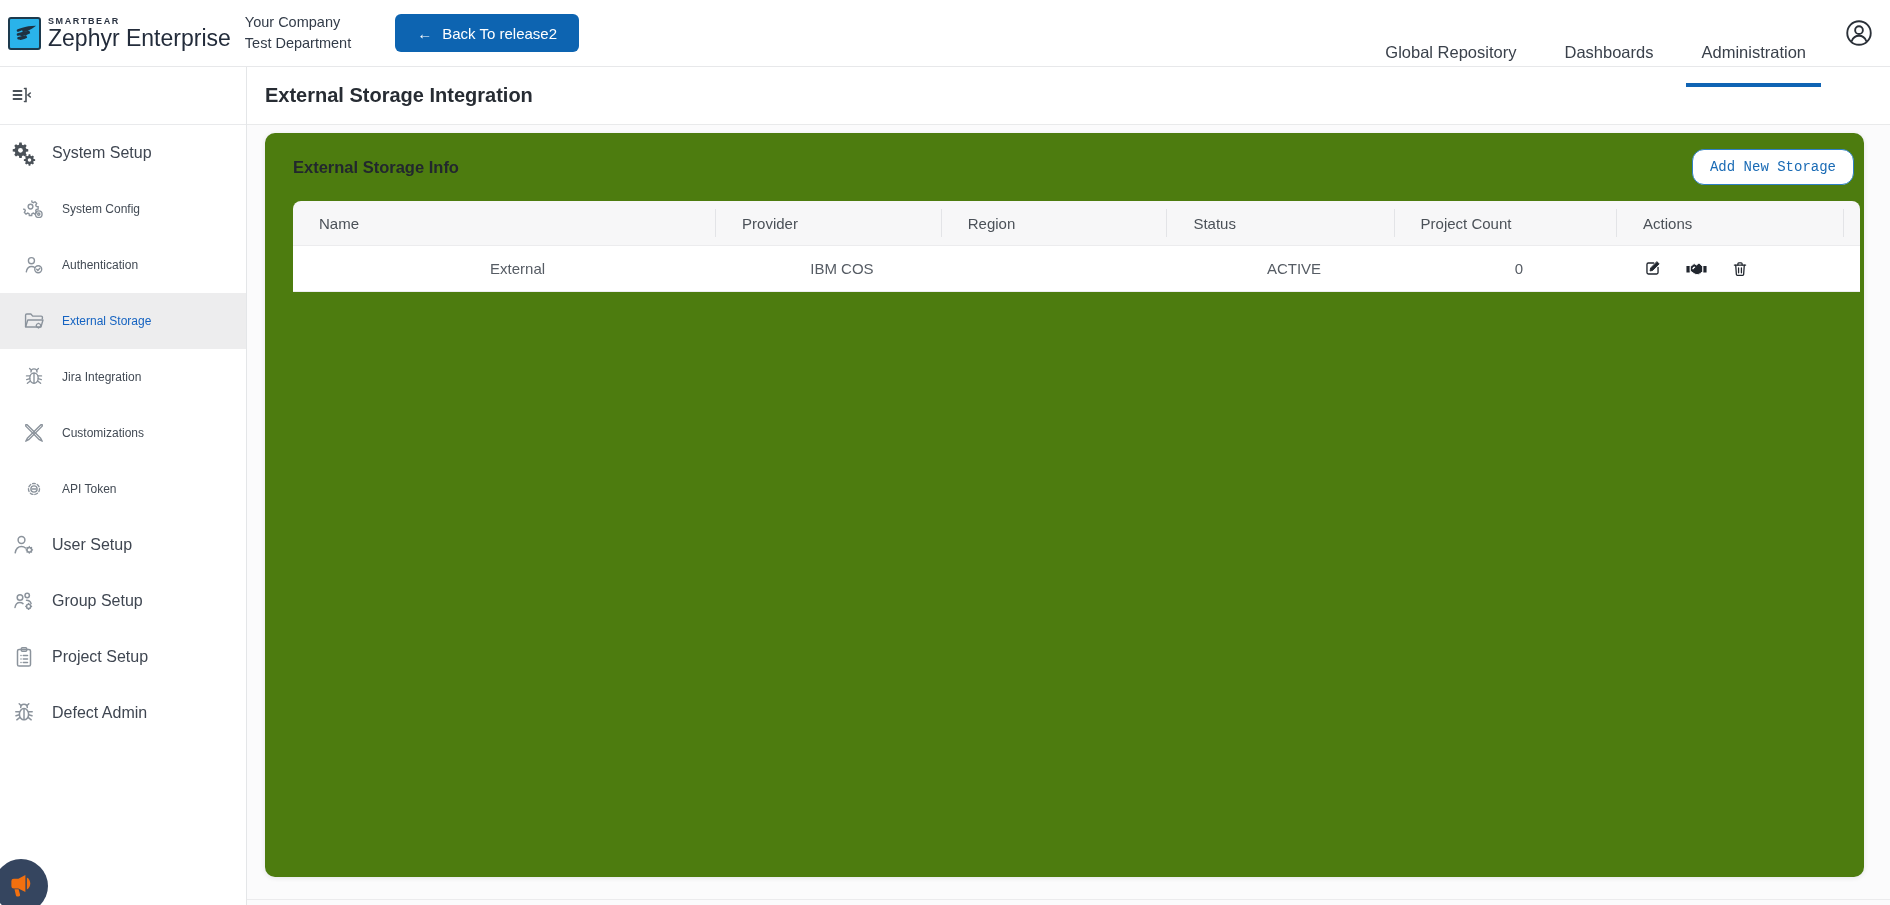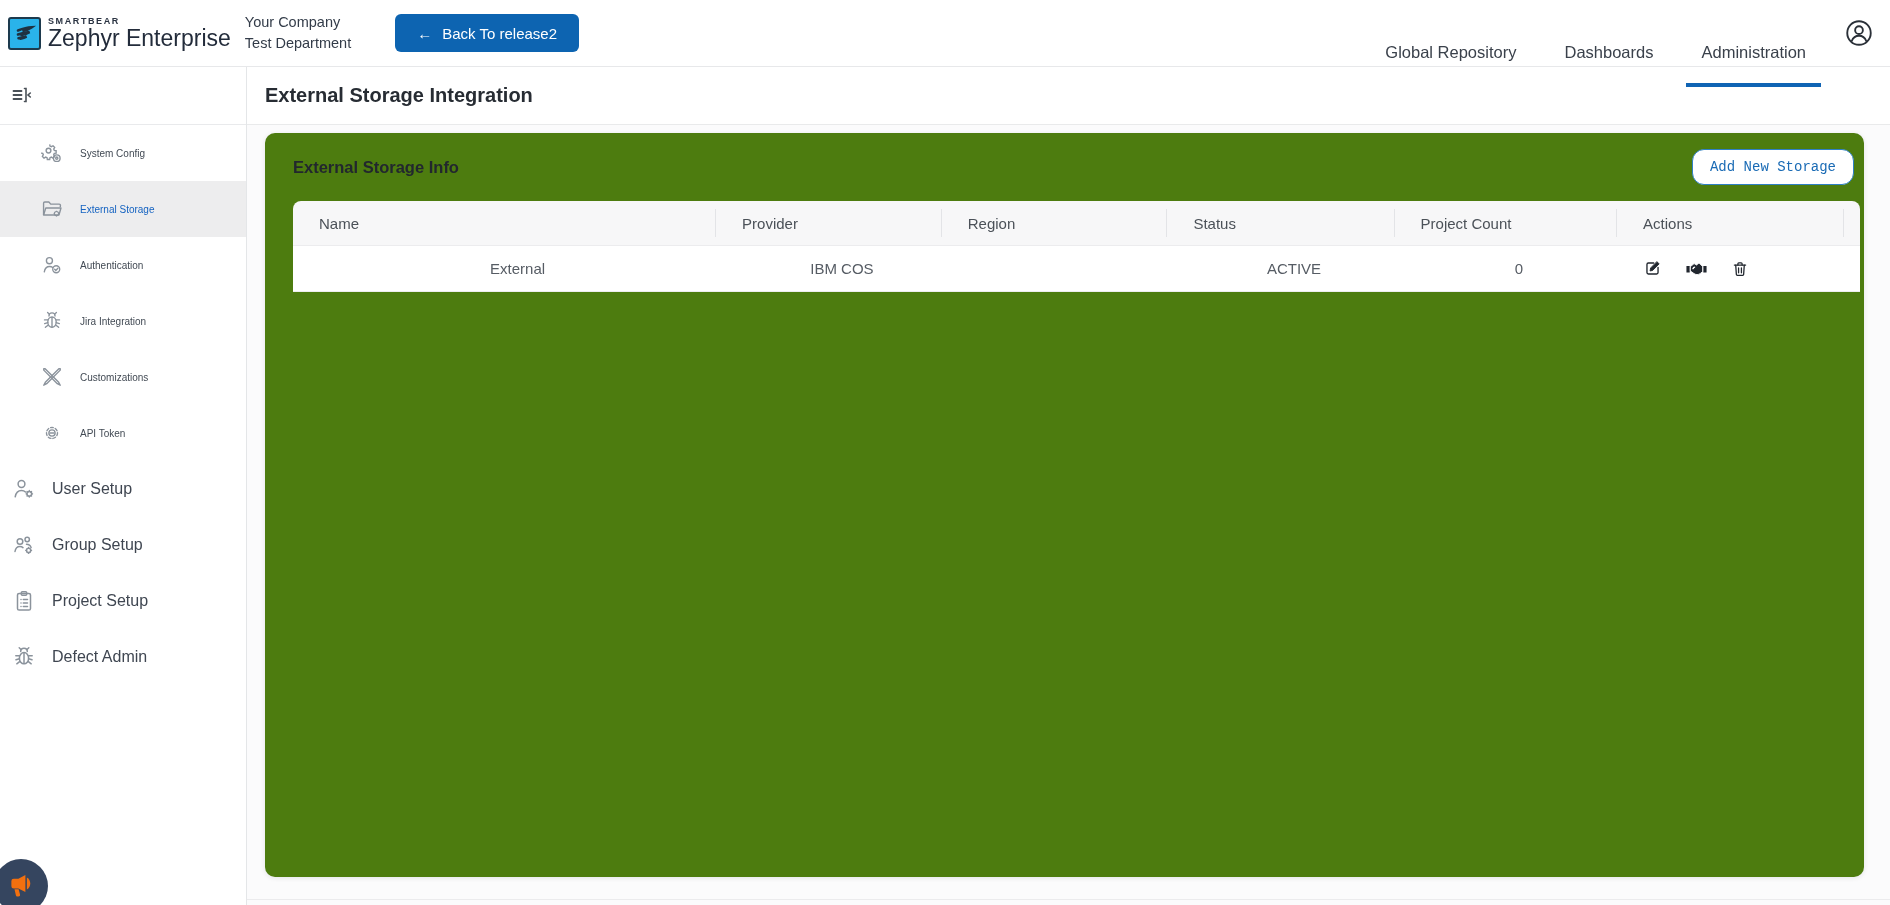--- a/index.html
+++ b/index.html
@@ -29,21 +29,21 @@
   .profile { margin:0 16px 0 14px; cursor:pointer; display:flex; align-items:center; }
 
   
   .sidebar { position:absolute; left:0; top:67px; width:247px; height:838px; background:#fff;
              border-right:1px solid #e4e6e8; }
   .collapse-row { height:58px; display:flex; align-items:center; padding-left:10px;
                   border-bottom:1px solid #e9eaec; cursor:pointer; }
   .nav-list { list-style:none; }
   .side-item { height:56px; display:flex; align-items:center; gap:15px; padding-left:11px;
                font-size:16px; color:#3f4651; cursor:pointer; }
-  .side-item.lvl1 { padding-left:39px; font-size:10px; color:#424a54;text-align:center; }
+  .side-item.lvl1 { padding-left:21px; font-size:12px; color:#424a54;text-align:center; }
   .side-item.active { background:#ededee; color:#1563c1; }
   .side-item .ic { display:flex; align-items:center; justify-content:center; width:26px; flex:none; }
   .fab { position:absolute; left:-6px; top:859px; width:54px; height:54px; border-radius:50%;
          background:#35455f; display:flex; align-items:center; justify-content:center;
          cursor:pointer; z-index:6; }
 
   
   .main { position:absolute; left:247px; top:67px; width:1643px; height:838px; background:#fbfbfc; }
   .page-head { height:58px; background:#fff; border-bottom:1px solid #e9eaeb;
                display:flex; align-items:center; padding-left:18px; }
@@ -129,55 +129,66 @@
         <svg width="24" height="24" viewBox="0 0 24 24" fill="none" stroke="#4a5158" stroke-width="1.8" stroke-linecap="round">
           <path d="M3.5 7h8M3.5 11h8M3.5 15h8"></path>
           <path d="M14.5 4.5h1.5v13h-1.5" stroke-width="1.6"></path>
           <path d="M20.3 9l-2.3 2 2.3 2" stroke-width="1.6"></path>
         </svg>
       </span>
     </div>
 
     <ul class="nav-list">
 
+      <li class="side-item">
+        <span class="ic">
+          <svg width="25" height="25" viewBox="0 0 24 24" fill="#4a5158">
+            <path d="M9.3 1.5l.3 2 1.2.5 1.7-1 1.6 1.6-1 1.7.5 1.2 2 .3v2.3l-2 .3-.5 1.2 1 1.7-1.6 1.6-1.7-1-1.2.5-.3 2H7l-.3-2-1.2-.5-1.7 1-1.6-1.6 1-1.7-.5-1.2-2-.3V7.8l2-.3.5-1.2-1-1.7L3.8 3l1.7 1 1.2-.5.3-2z"></path>
+            <circle cx="8.1" cy="8.9" r="2.3" fill="#fff"></circle>
+            <path d="M17.6 12.8l.2 1.4.9.4 1.2-.7 1.2 1.2-.7 1.2.4.9 1.4.2v1.7l-1.4.2-.4.9.7 1.2-1.2 1.2-1.2-.7-.9.4-.2 1.4H16l-.2-1.4-.9-.4-1.2.7-1.2-1.2.7-1.2-.4-.9-1.4-.2v-1.7l1.4-.2.4-.9-.7-1.2 1.2-1.2 1.2.7.9-.4.2-1.4z"></path>
+            <circle cx="16.8" cy="18.3" r="1.7" fill="#fff"></circle>
+          </svg>
+        </span>
+        <span>System Setup</span>
+      </li>
 
       <li class="side-item lvl1">
         <span class="ic">
           <svg width="22" height="22" viewBox="0 0 24 24" fill="none" stroke="#8b939c" stroke-width="1.5">
             <path d="M9.5 2.5l.3 2 1.5.6 1.8-1 1.8 1.8-1 1.8.6 1.5 2 .3v2.6l-2 .3-.6 1.5 1 1.8-1.8 1.8-1.8-1-1.5.6-.3 2H6.9l-.3-2-1.5-.6-1.8 1-1.8-1.8 1-1.8-.6-1.5-2-.3"></path>
             <circle cx="8.2" cy="9.4" r="2.6"></circle>
             <circle cx="17.2" cy="17.6" r="3.6"></circle>
             <circle cx="17.2" cy="17.6" r="1.2"></circle>
           </svg>
         </span>
         <span>System Config</span>
       </li>
 
+      <li class="side-item lvl1">
+        <span class="ic">
+          <svg width="22" height="22" viewBox="0 0 24 24" fill="none" stroke="#8b939c" stroke-width="1.5" stroke-linecap="round">
+            <circle cx="9.2" cy="7.3" r="3.3"></circle>
+            <path d="M3.6 19.5c.6-3.8 2.8-5.9 5.8-5.9 1.3 0 2.5.4 3.4 1.1"></path>
+            <circle cx="16.6" cy="16.6" r="3.8"></circle>
+            <path d="M14.9 16.6l1.3 1.3 2.2-2.4"></path>
+          </svg>
+        </span>
+        <span>Authentication</span>
+      </li>
+
       <li class="side-item lvl1 active">
         <span class="ic">
           <svg width="22" height="22" viewBox="0 0 24 24" fill="none" stroke="#8b939c" stroke-width="1.5" stroke-linejoin="round">
             <path d="M2.8 18.5V5.6c0-.7.6-1.3 1.3-1.3h4.5l2 2.4h9.3c.7 0 1.3.6 1.3 1.3l-.2 2"></path>
             <path d="M2.8 18.5l2.4-7.6h16.6l-2.2 7.6z"></path>
             <circle cx="16.9" cy="17" r="2.3" stroke-width="1.3"></circle>
             <path d="M16.9 13.9v1M16.9 19.1v1M13.9 17h1M18.9 17h1" stroke-width="1.3"></path>
           </svg>
         </span>
         <span>External Storage</span>
-      </li>
-
-      <li class="side-item lvl1">
-        <span class="ic">
-          <svg width="22" height="22" viewBox="0 0 24 24" fill="none" stroke="#8b939c" stroke-width="1.5" stroke-linecap="round">
-            <circle cx="9.2" cy="7.3" r="3.3"></circle>
-            <path d="M3.6 19.5c.6-3.8 2.8-5.9 5.8-5.9 1.3 0 2.5.4 3.4 1.1"></path>
-            <circle cx="16.6" cy="16.6" r="3.8"></circle>
-            <path d="M14.9 16.6l1.3 1.3 2.2-2.4"></path>
-          </svg>
-        </span>
-        <span>Authentication</span>
       </li>
 
       <li class="side-item lvl1">
         <span class="ic">
           <svg width="22" height="22" viewBox="0 0 24 24" fill="none" stroke="#8b939c" stroke-width="1.5" stroke-linecap="round">
             <path d="M8.7 6.5a3.3 3.3 0 0 1 6.6 0"></path>
             <path d="M9 4.5L7.2 2.8M15 4.5l1.8-1.7"></path>
             <ellipse cx="12" cy="13.2" rx="4.6" ry="5.6"></ellipse>
             <path d="M12 8v10.6"></path>
             <path d="M7.4 10.8H3.8M7.4 13.8l-3.4 1M7.6 16.6l-2.8 2.2M16.6 10.8h3.6M16.6 13.8l3.4 1M16.4 16.6l2.8 2.2"></path>

